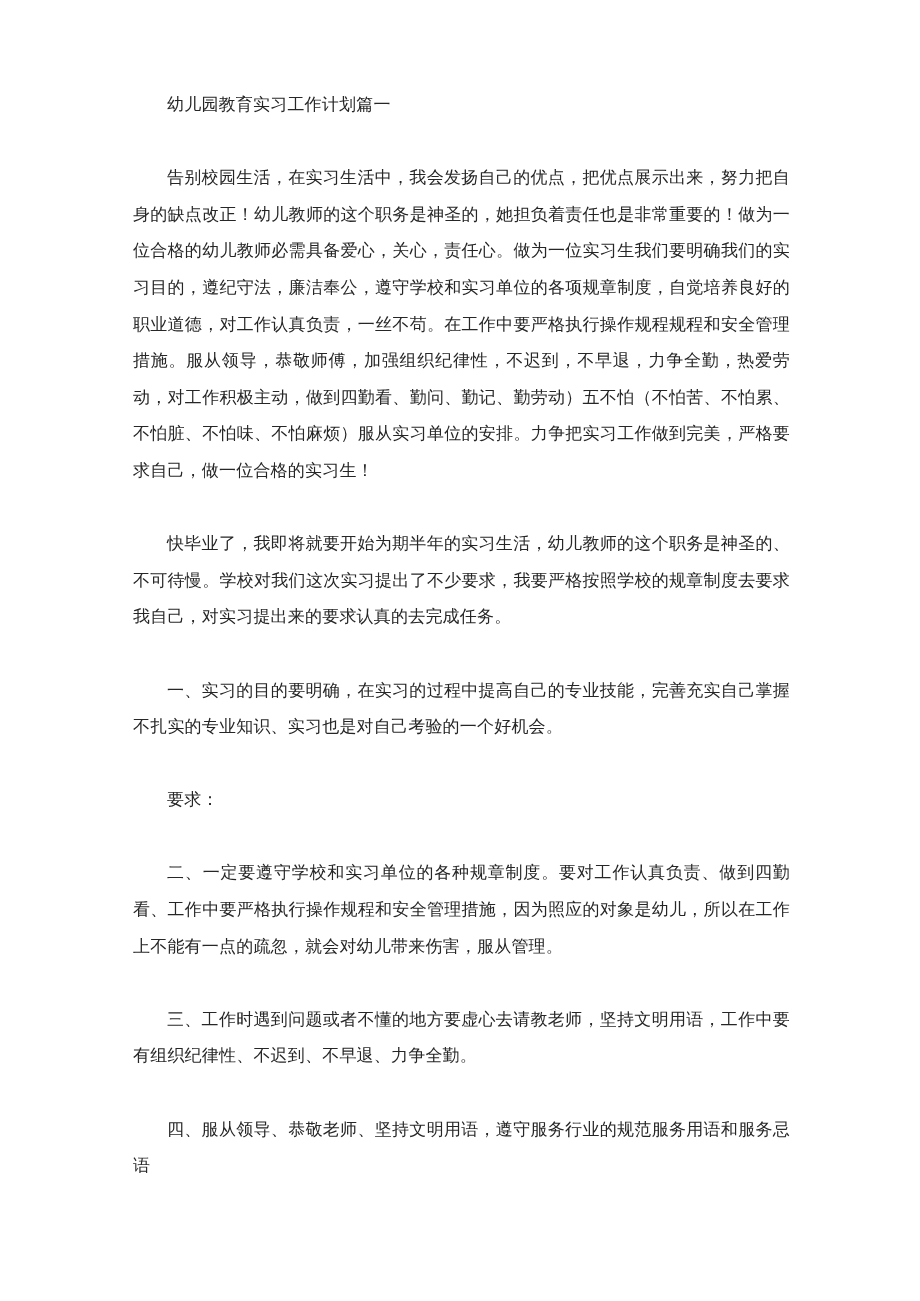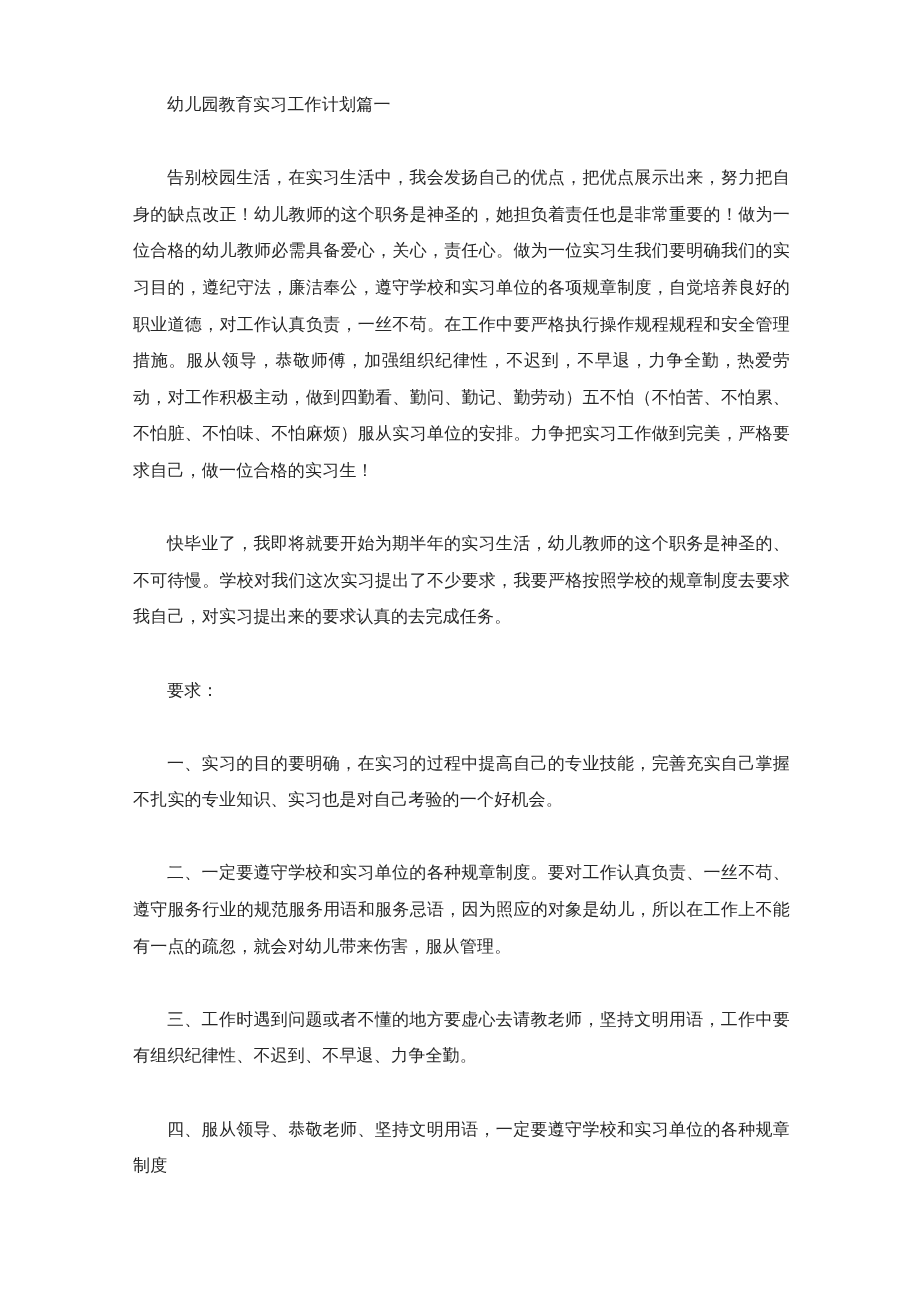--- a/index.html
+++ b/index.html
@@ -36,22 +36,22 @@
 </head>
 <body>
 
 <div class="doc-page">
   <p class="para doc-title">幼儿园教育实习工作计划篇一</p>
 
   <p class="para">告别校园生活，在实习生活中，我会发扬自己的优点，把优点展示出来，努力把自身的缺点改正！幼儿教师的这个职务是神圣的，她担负着责任也是非常重要的！做为一位合格的幼儿教师必需具备爱心，关心，责任心。做为一位实习生我们要明确我们的实习目的，遵纪守法，廉洁奉公，遵守学校和实习单位的各项规章制度，自觉培养良好的职业道德，对工作认真负责，一丝不苟。在工作中要严格执行操作规程规程和安全管理措施。服从领导，恭敬师傅，加强组织纪律性，不迟到，不早退，力争全勤，热爱劳动，对工作积极主动，做到四勤看、勤问、勤记、勤劳动）五不怕（不怕苦、不怕累、不怕脏、不怕味、不怕麻烦）服从实习单位的安排。力争把实习工作做到完美，严格要求自己，做一位合格的实习生！</p>
 
   <p class="para">快毕业了，我即将就要开始为期半年的实习生活，幼儿教师的这个职务是神圣的、不可待慢。学校对我们这次实习提出了不少要求，我要严格按照学校的规章制度去要求我自己，对实习提出来的要求认真的去完成任务。</p>
 
+  <p class="para">一、实习的目的要明确，在实习的过程中提高自己的专业技能，完善充实自己掌握不扎实的专业知识、实习也是对自己考验的一个好机会。</p>
+
   <p class="para">要求：</p>
 
-  <p class="para">一、实习的目的要明确，在实习的过程中提高自己的专业技能，完善充实自己掌握不扎实的专业知识、实习也是对自己考验的一个好机会。</p>
-
-  <p class="para">二、一定要遵守学校和实习单位的各种规章制度。要对工作认真负责、一丝不苟、遵守服务行业的规范服务用语和服务忌语，因为照应的对象是幼儿，所以在工作上不能有一点的疏忽，就会对幼儿带来伤害，服从管理。</p>
+  <p class="para">二、一定要遵守学校和实习单位的各种规章制度。要对工作认真负责、做到四勤看、工作中要严格执行操作规程和安全管理措施，因为照应的对象是幼儿，所以在工作上不能有一点的疏忽，就会对幼儿带来伤害，服从管理。</p>
 
   <p class="para">三、工作时遇到问题或者不懂的地方要虚心去请教老师，坚持文明用语，工作中要有组织纪律性、不迟到、不早退、力争全勤。</p>
 
-  <p class="para">四、服从领导、恭敬老师、坚持文明用语，一定要遵守学校和实习单位的各种规章制度</p>
+  <p class="para">四、服从领导、恭敬老师、坚持文明用语，遵守服务行业的规范服务用语和服务忌语</p>
 </div>
 
 </body></html>

